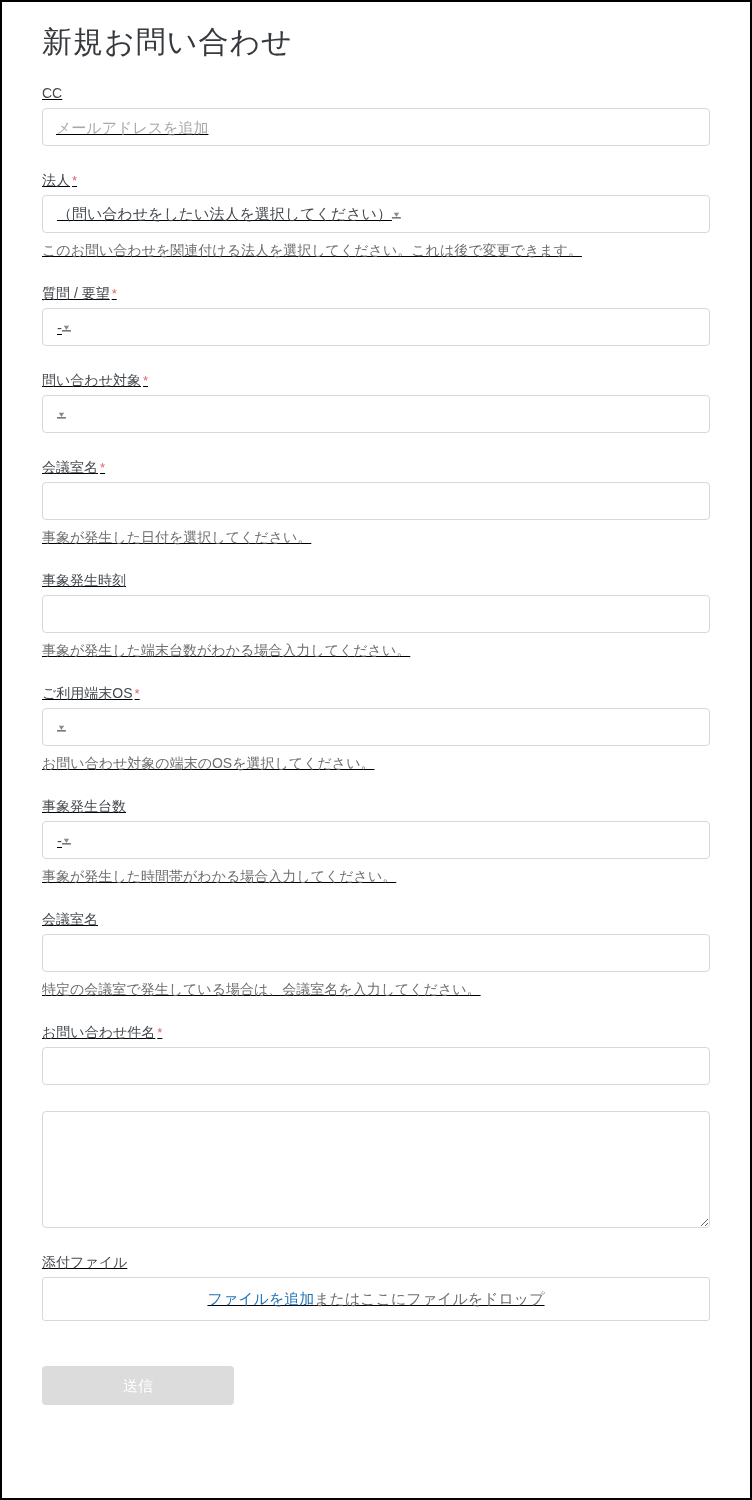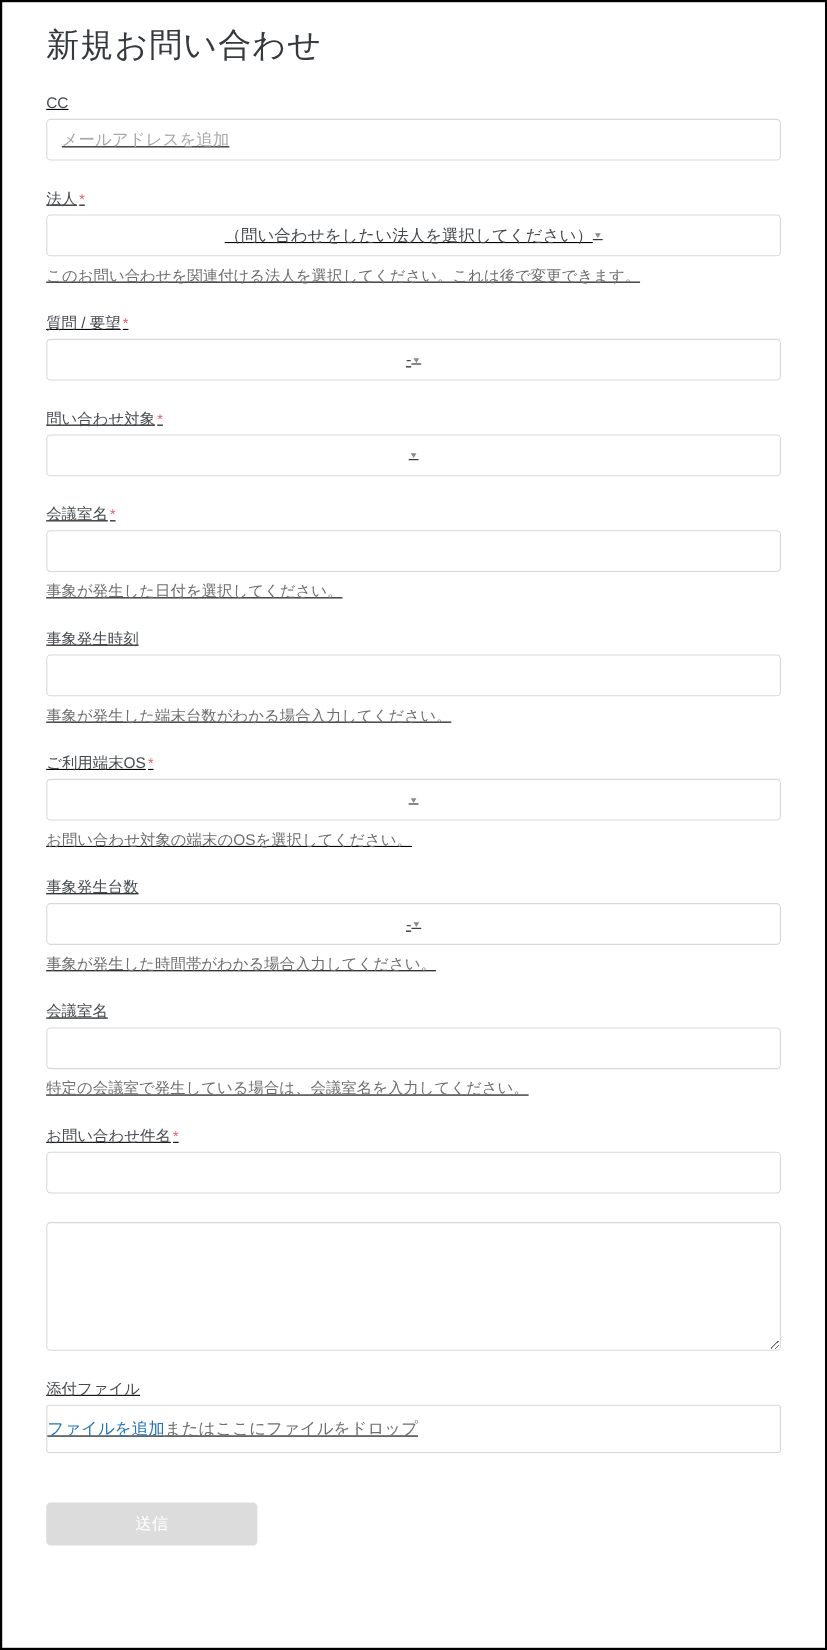--- a/index.html
+++ b/index.html
@@ -41,21 +41,21 @@
   .req{color:var(--required);margin-left:2px;font-size:13px;}
   .text-input{
     display:block;width:100%;height:38px;
     border:1px solid var(--border);border-radius:4px;
     padding:0 13px;font-size:15px;color:var(--label);
     font-family:"Liberation Sans",sans-serif;
     background:#fff;outline:none;
   }
   .text-input::placeholder{color:var(--placeholder);opacity:1;}
   .select{
-    display:flex;align-items:center;justify-content:center;
+    display:flex;align-items:center;justify-content:flex-start;
     width:100%;height:38px;
     border:1px solid var(--border);border-radius:4px;
     padding:0 14px;background:#fff;cursor:pointer;
   }
   .select-value{font-size:15px;color:var(--label);white-space:nowrap;overflow:hidden;}
   .caret{font-size:9px;color:var(--caret);line-height:1;transform:scaleY(.85);}
   .textarea{
     display:block;width:100%;height:117px;
     border:1px solid var(--border);border-radius:4px;
     padding:8px 13px;font-size:15px;color:var(--label);
@@ -63,21 +63,21 @@
     background:#fff;outline:none;resize:both;
   }
   .help-text{
     font-size:14px;line-height:17px;
     color:var(--help);
     margin-top:9px;
   }
   .dropzone{
     width:100%;height:44px;
     border:1px solid var(--border);border-radius:3px;
-    display:flex;align-items:center;
+    display:flex;align-items:center;justify-content:center;
     font-size:15px;color:var(--help);
     background:#fff;cursor:pointer;
   }
   .dropzone a{color:var(--link);text-decoration:none;cursor:pointer;}
   .submit-btn{
     display:block;
     width:192px;height:39px;
     margin-top:45px;
     background:var(--button-bg);
     color:var(--button-text);

